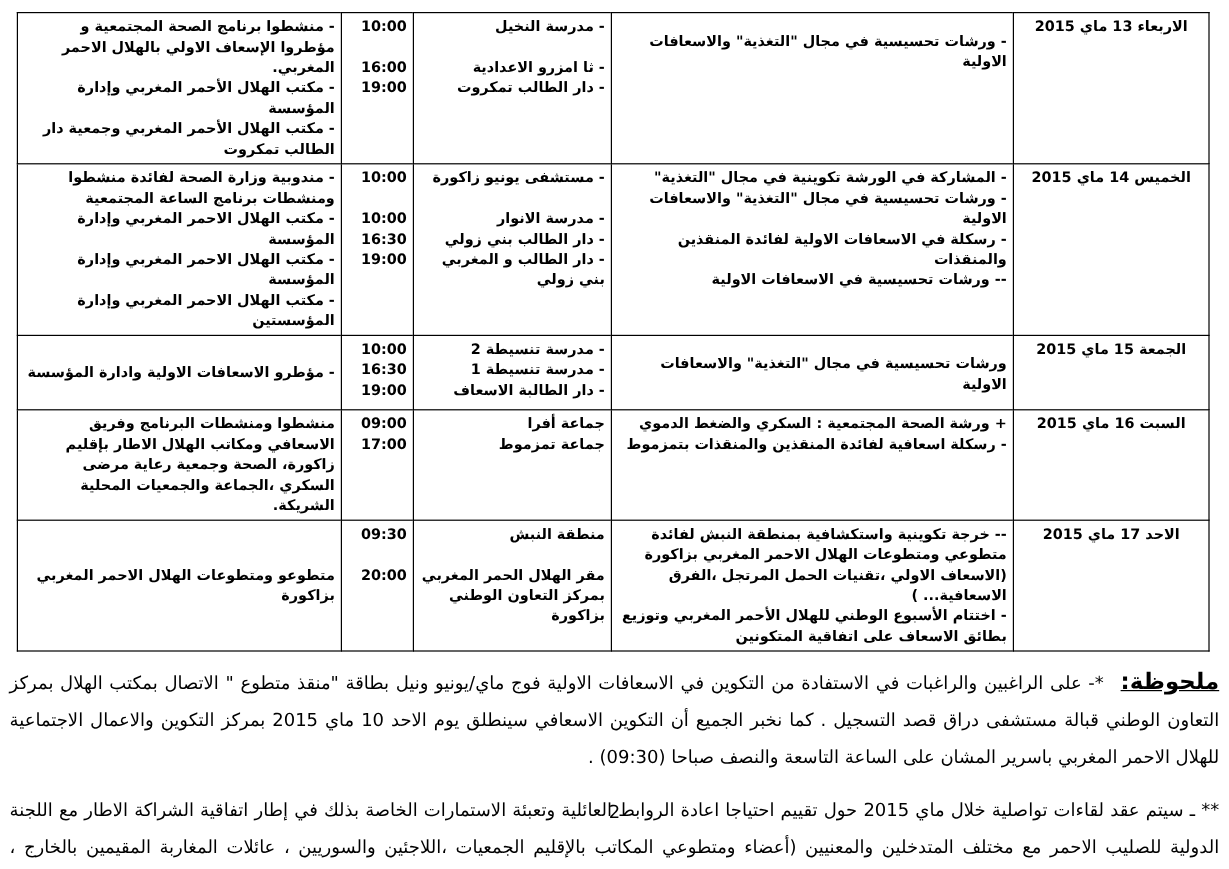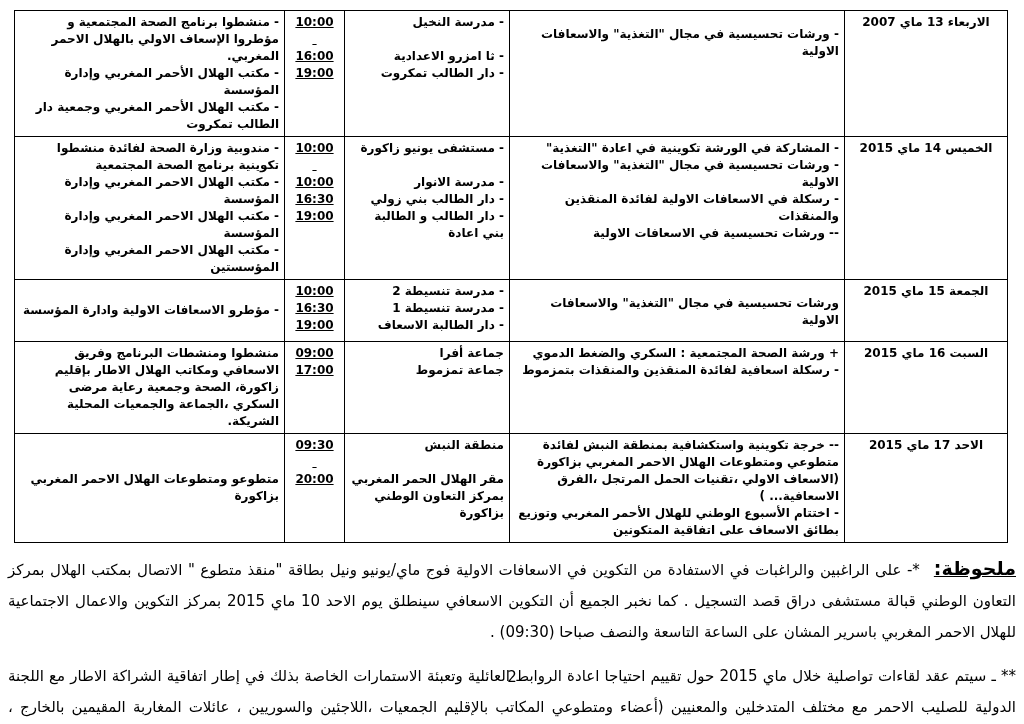--- a/index.html
+++ b/index.html
@@ -27,21 +27,21 @@
     font-weight:bold;
     color:#000;
     line-height:17px;
   }
   col.c-date{width:163px} col.c-act{width:335px} col.c-loc{width:165px}
   col.c-time{width:60px} col.c-org{width:270px}
 
   tr.r1{height:88px} tr.r2{height:90px} tr.r3{height:62px} tr.r4{height:63px} tr.r5{height:92px}
 
   td.date { text-align:center; vertical-align:middle; font-size:13px; white-space:nowrap; }
-  td.time { text-align:center; font-size:13px;text-decoration:underline; }
+  td.time { text-align:right; font-size:13px; }
   td.act, td.loc, td.org { text-align:right; }
   tr.r1 td.act, tr.r3 td.act { padding-top:15px; }
   tr.r3 td.org, tr.r5 td.org { vertical-align:middle; }
   .line { min-height:17px; }
 
   .notes {
     margin:10px 8px 0 8px;
     font-size:15px;
     line-height:31px;
     color:#000;
@@ -72,21 +72,21 @@
   <table class="schedule">
     <colgroup>
       <col class="c-date">
         <col class="c-act">
         <col class="c-loc">
         <col class="c-time">
         <col class="c-org">
     </colgroup>
     <tbody>
       <tr class="r1">
-        <td class="date">الاربعاء 13 ماي 2007</td>
+        <td class="date">الاربعاء 13 ماي 2015</td>
         <td class="act">
             <div class="line">- ورشات تحسيسية في مجال "التغذية" والاسعافات الاولية</div>
           </td>
         <td class="loc">
             <div class="line">- مدرسة النخيل</div>
             <div class="line">&nbsp;</div>
             <div class="line">- ثا امزرو الاعدادية</div>
             <div class="line">- دار الطالب تمكروت</div>
           </td>
         <td class="time">
@@ -97,41 +97,41 @@
           </td>
         <td class="org">
             <div class="line">- منشطوا برنامج الصحة المجتمعية و مؤطروا الإسعاف الاولي بالهلال الاحمر المغربي.</div>
             <div class="line">- مكتب الهلال الأحمر المغربي وإدارة المؤسسة</div>
             <div class="line">- مكتب الهلال الأحمر المغربي وجمعية دار الطالب تمكروت</div>
           </td>
       </tr>
       <tr class="r2">
         <td class="date">الخميس 14 ماي 2015</td>
         <td class="act">
-            <div class="line">- المشاركة في الورشة تكوينية في اعادة "التغذية"</div>
+            <div class="line">- المشاركة في الورشة تكوينية في مجال "التغذية"</div>
             <div class="line">- ورشات تحسيسية في مجال "التغذية" والاسعافات الاولية</div>
             <div class="line">- رسكلة في الاسعافات الاولية لفائدة المنقذين والمنقذات</div>
             <div class="line">-- ورشات تحسيسية في الاسعافات الاولية</div>
           </td>
         <td class="loc">
             <div class="line">- مستشفى يونيو زاكورة</div>
             <div class="line">&nbsp;</div>
             <div class="line">- مدرسة الانوار</div>
             <div class="line">- دار الطالب بني زولي</div>
-            <div class="line">- دار الطالب و الطالبة بني اعادة</div>
+            <div class="line">- دار الطالب و المغربي بني زولي</div>
           </td>
         <td class="time">
             <div class="line">10:00</div>
             <div class="line">&nbsp;</div>
             <div class="line">10:00</div>
             <div class="line">16:30</div>
             <div class="line">19:00</div>
           </td>
         <td class="org">
-            <div class="line">- مندوبية وزارة الصحة لفائدة منشطوا تكوينية برنامج الصحة المجتمعية</div>
+            <div class="line">- مندوبية وزارة الصحة لفائدة منشطوا ومنشطات برنامج الساعة المجتمعية</div>
             <div class="line">- مكتب الهلال الاحمر المغربي وإدارة المؤسسة</div>
             <div class="line">- مكتب الهلال الاحمر المغربي وإدارة المؤسسة</div>
             <div class="line">- مكتب الهلال الاحمر المغربي وإدارة المؤسستين</div>
           </td>
       </tr>
       <tr class="r3">
         <td class="date">الجمعة 15 ماي 2015</td>
         <td class="act">
             <div class="line">ورشات تحسيسية في مجال "التغذية" والاسعافات الاولية</div>
           </td>

